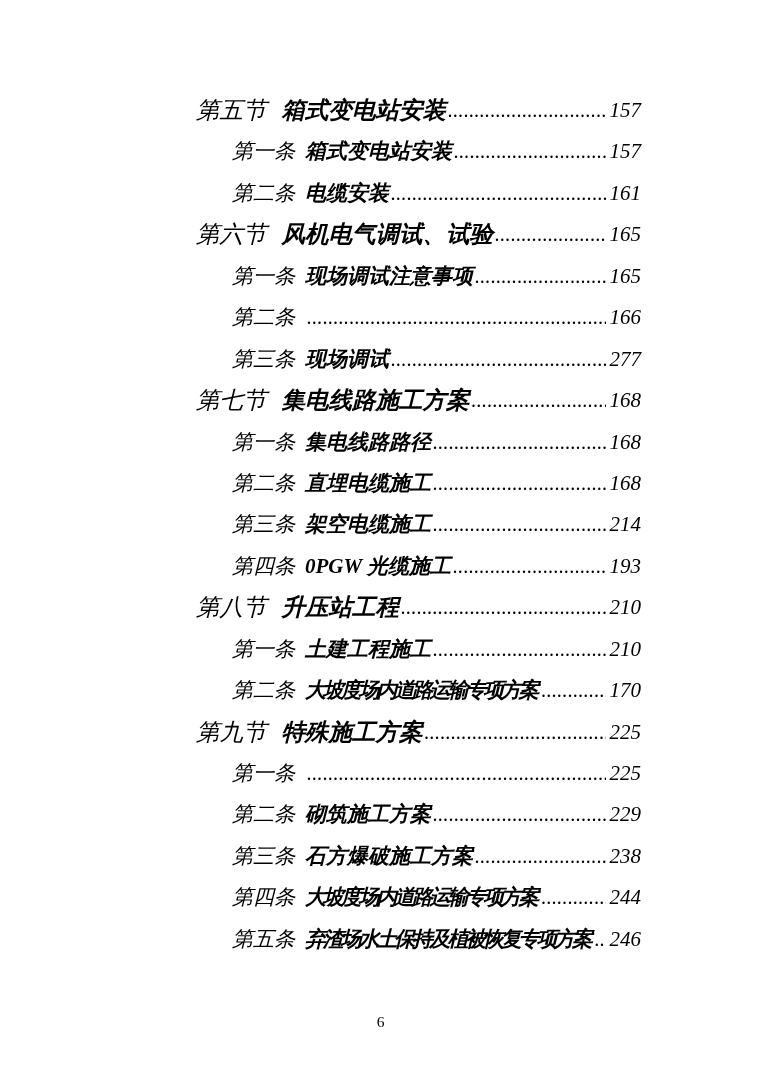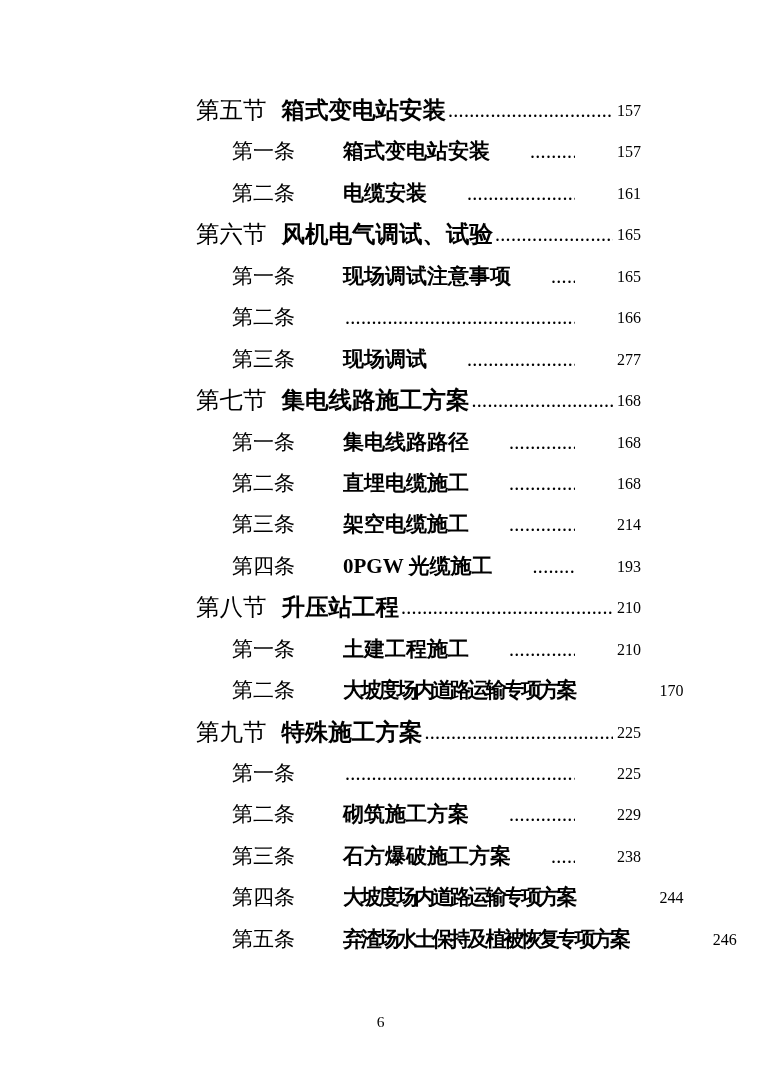--- a/index.html
+++ b/index.html
@@ -27,23 +27,24 @@
     top: 90px;
     width: 445px;
   }
   .toc-row {
     display: flex;
     align-items: center;
     height: 41.45px;
     line-height: 41.45px;
     white-space: nowrap;
     cursor: pointer;
+    font-style: italic;
   }
   .toc-row.level-1 { font-size: 23.5px; }
-  .toc-row.level-2 { font-size: 21px; padding-left: 36px; gap: 38px; }
+  .toc-row.level-2 { font-size: 21px; padding-left: 36px; }
   .prefix {
     flex: 0 0 auto;
   }
   .level-1 .prefix { margin-right: 15px; }
   .level-2 .prefix { margin-right: 10px; }
   .title {
     flex: 0 0 auto;
     font-weight: bold;
   }
   .toc-row.tight .title { letter-spacing: -3.2px; margin-right: 3px; }
@@ -55,21 +56,21 @@
     font-weight: normal;
     margin: 0 4px 0 2px;
     min-width: 0;
   }
   .leader::after {
     content: "....................................................................................................................................";
     letter-spacing: 0.3px;
   }
   .pagenum {
     flex: 0 0 auto;
-    font-size: 16px;
+    font-size: 21px;
     font-weight: normal;
   }
   .footer {
     position: absolute;
     left: 0;
     top: 1012px;
     width: 100%;
     text-align: center;
     font-size: 15.5px;
     line-height: 20px;

